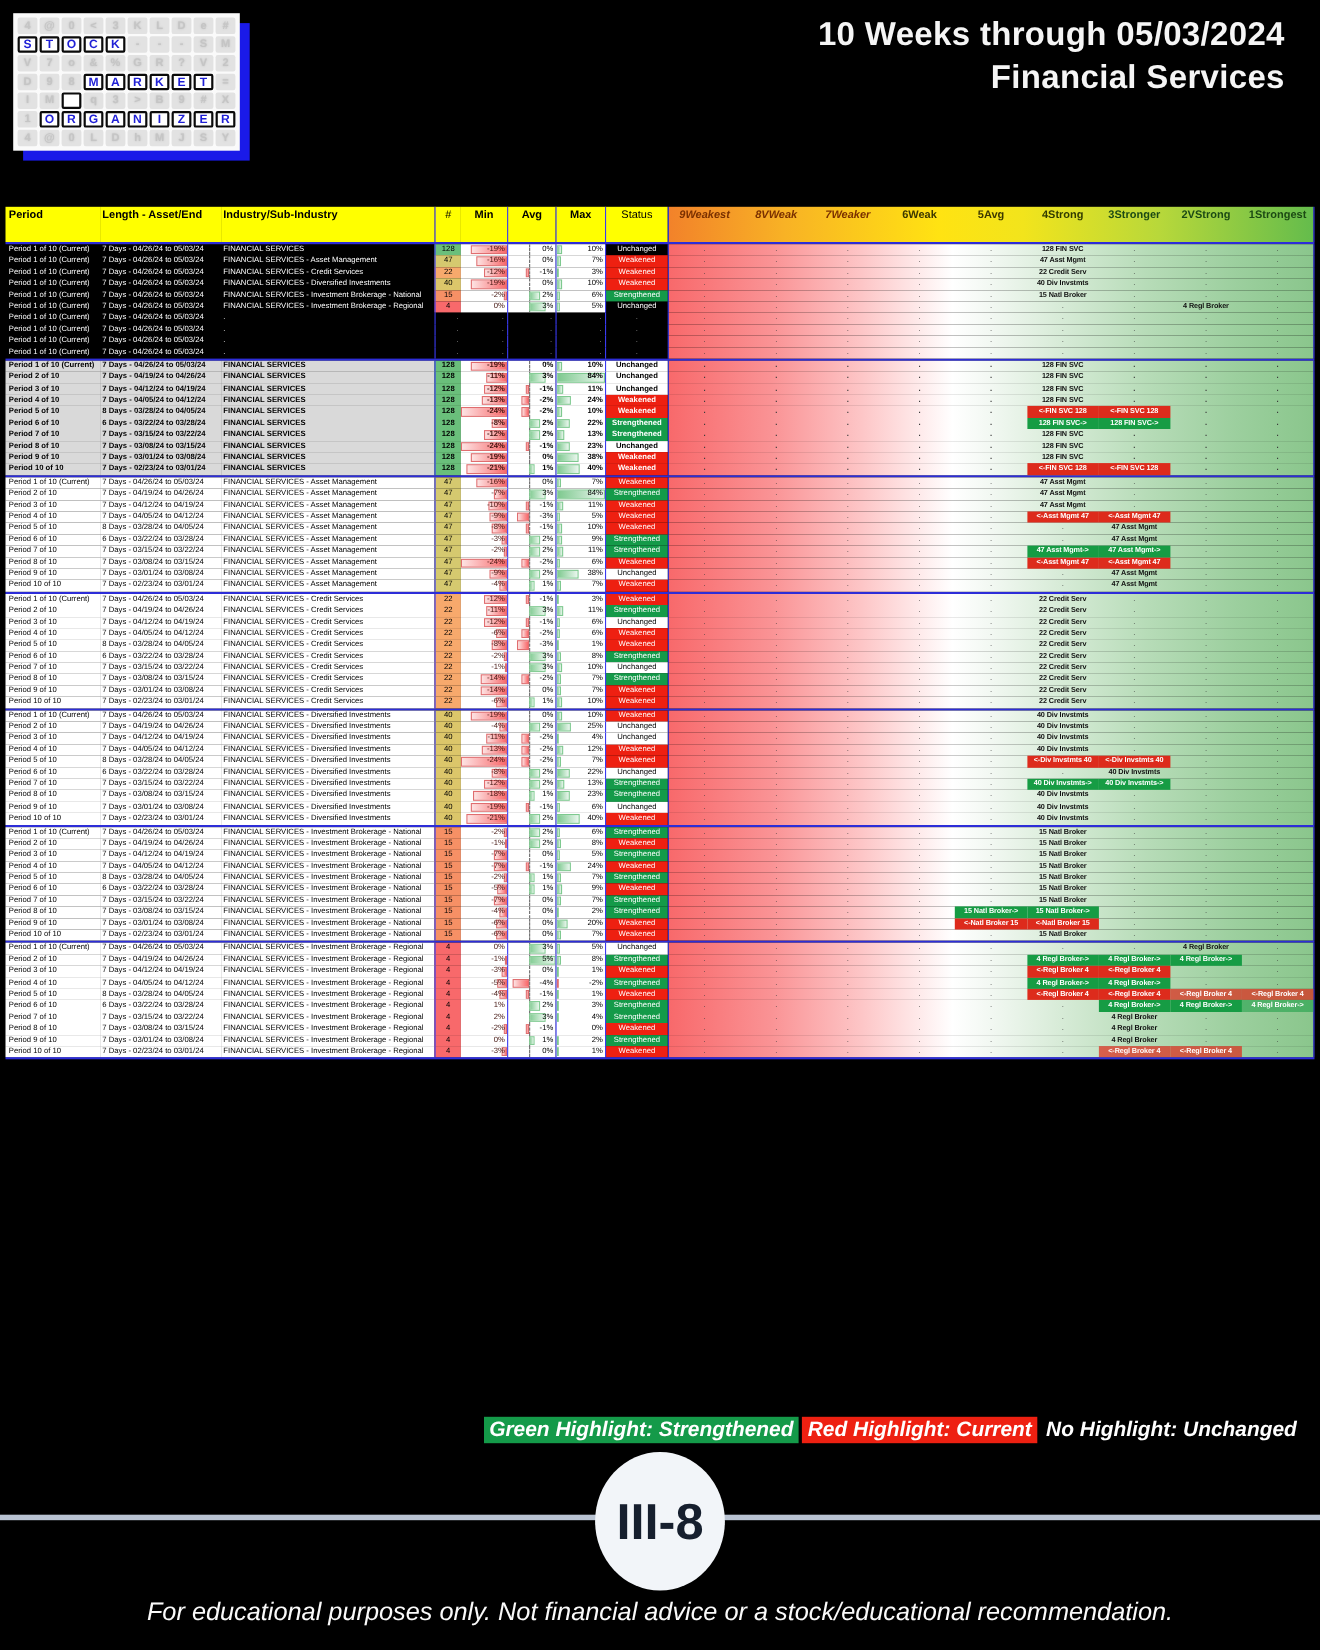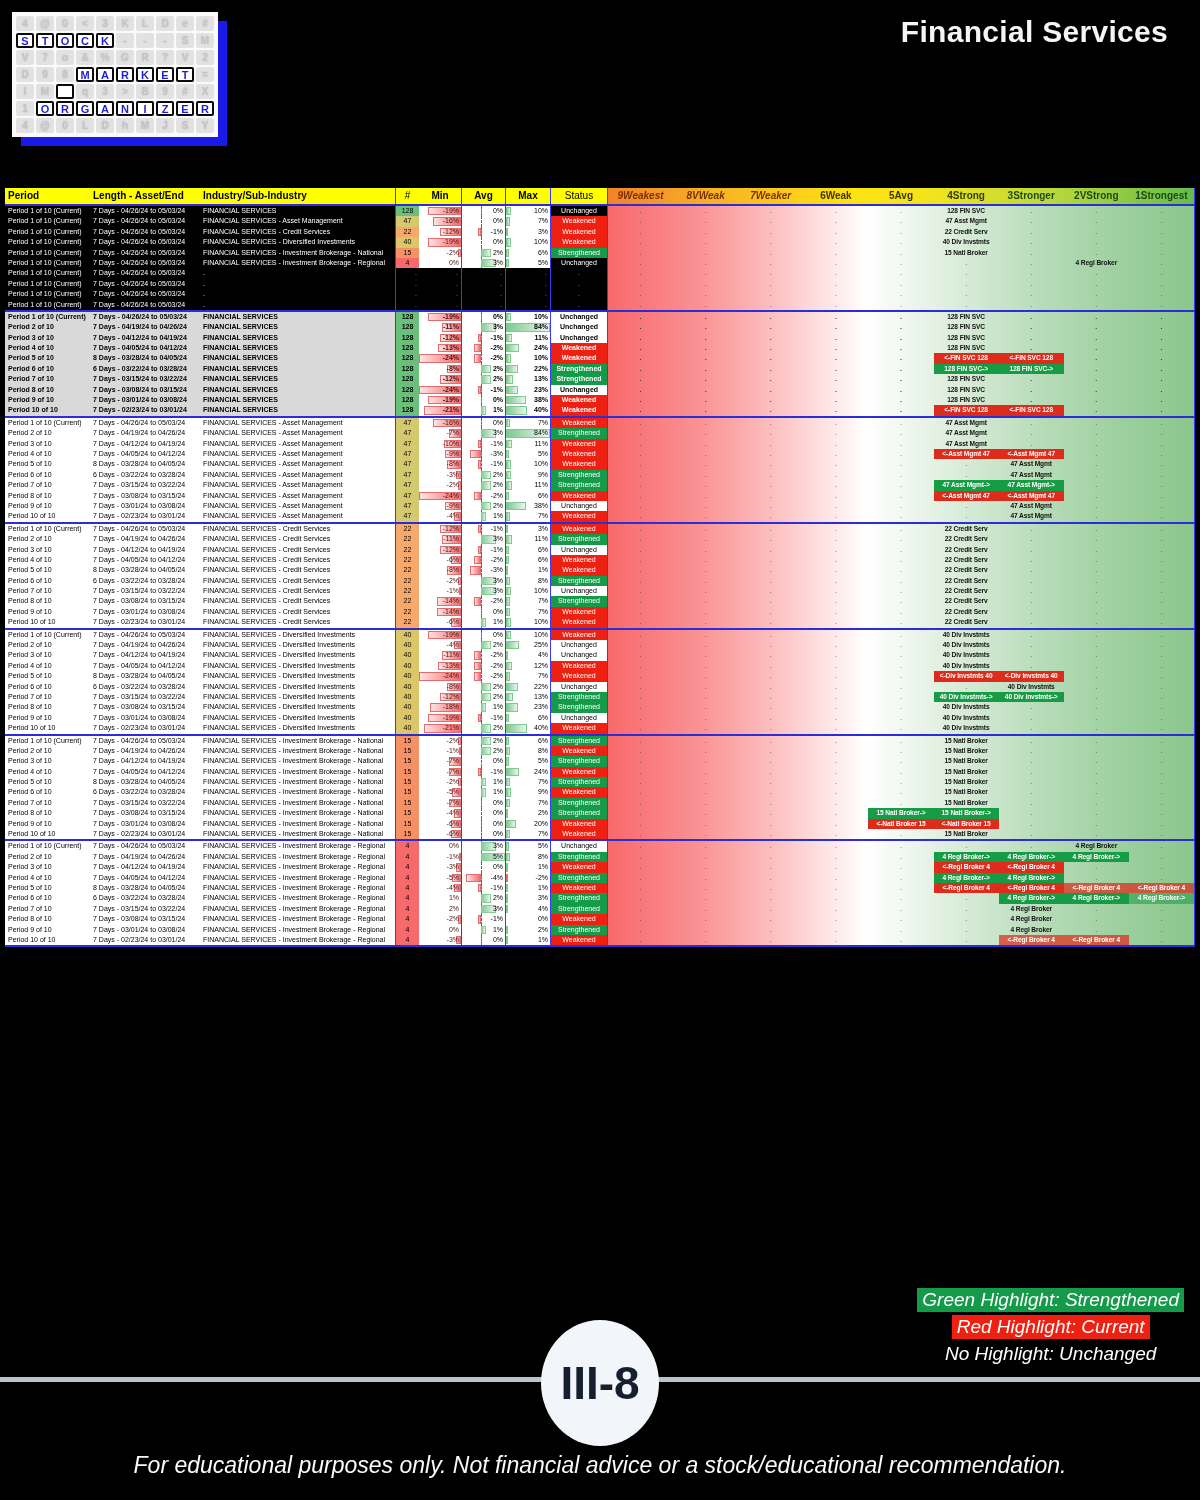--- a/index.html
+++ b/index.html
@@ -13,21 +13,21 @@
   .tile { background:#e2e2e2; border-radius:2px; display:flex; align-items:center; justify-content:center;
           font-size:10px; font-weight:700; color:#c5c5c5; text-shadow:0 0 2px #bdbdbd; }
   .tile.lit { background:#fff; border:2px solid #0a0a0a; color:#1f1fd6; font-weight:800; font-size:11px; text-shadow:none; }
 
   
   .title { position:absolute; right:32px; top:12px; text-align:right; color:#f5f5f5;
            font-size:30px; line-height:39px; font-weight:600; letter-spacing:.3px; }
 
   
   .tbl { position:absolute; left:5px; top:188px; width:1190px; border-bottom:2px solid #2d2dd8; font-size:7px; }
-  .thead { display:flex; height:16px; line-height:16px; font-size:10px; font-weight:bold; color:#000; }
+  .thead { display:flex; height:32px; line-height:16px; font-size:10px; font-weight:bold; color:#000; }
   .thead .hcell { background:#ffff00; white-space:nowrap; overflow:hidden; }
   .c-period { width:86px; padding-left:3px; }
   .c-length { width:110px; padding-left:2px; }
   .c-industry { width:194px; padding-left:2px; }
   .c-count { width:24px; text-align:center; }
   .c-min { width:42px; }
   .c-avg { width:44px; }
   .c-max { width:45px; }
   .c-status { width:57px; text-align:center; }
   .c-count,.c-avg,.c-max,.c-status,.spread { border-left:1px solid #3a3af2; }
@@ -74,22 +74,22 @@
   .sdot { color:#3a3a3a; font-size:7px; }
   .mk { display:block; height:100%; font-size:6.6px; letter-spacing:-.1px; font-weight:600; text-align:center; }
   .mk-p { color:#111; background:transparent; }
   .mk-r,.mk-g,.mk-rf,.mk-gf { color:#fff; }
 
   .blank .bar-cell { background:transparent; color:#9a9a9a; text-align:right; padding-right:3px; }
   .blank .c-count { color:#9a9a9a; text-align:right; padding-right:2px; }
   .blank .c-status { background:transparent; color:#9a9a9a; text-align:center; }
 
   
-  .legend { position:absolute; right:16px; top:1288px; display:flex; flex-direction:column; align-items:center; gap:3px;
-            font-size:19px; font-style:italic; font-weight:400; }
+  .legend { position:absolute; right:16px; top:1288px; display:flex; flex-direction:row; align-items:center; gap:3px;
+            font-size:19px; font-style:italic; font-weight:700; }
   .legend span { padding:1px 5px; color:#fff; }
   .divider { position:absolute; left:0; top:1377px; width:1200px; height:5px; background:#b9c3d2; }
   .badge { position:absolute; left:541px; top:1320px; width:118px; height:126px; background:#f2f5f9; border-radius:50%;
            display:flex; align-items:center; justify-content:center; font-size:46px; font-weight:800; color:#161f2e; z-index:2; }
   .footer { position:absolute; left:0; top:1452px; width:1200px; text-align:center; font-style:italic; font-size:23px; color:#fafafa; }
 </style>
 </head>
 <body>
 
 <div class="logo">
@@ -159,20 +159,21 @@
     <div class="tile">L</div>
     <div class="tile">D</div>
     <div class="tile">h</div>
     <div class="tile">M</div>
     <div class="tile">J</div>
     <div class="tile">S</div>
     <div class="tile">Y</div>
   </div>
 
 <div class="title">
+  <div>10 Weeks through 05/03/2024</div>
   <div>Financial Services</div>
 </div>
 
 <div class="tbl">
     <div class="thead">
       <div class="hcell c-period">Period</div>
       <div class="hcell c-length">Length - Asset/End</div>
       <div class="hcell c-industry">Industry/Sub-Industry</div>
       <div class="hcell c-count">#</div>
       <div class="hcell c-min">Min</div>

